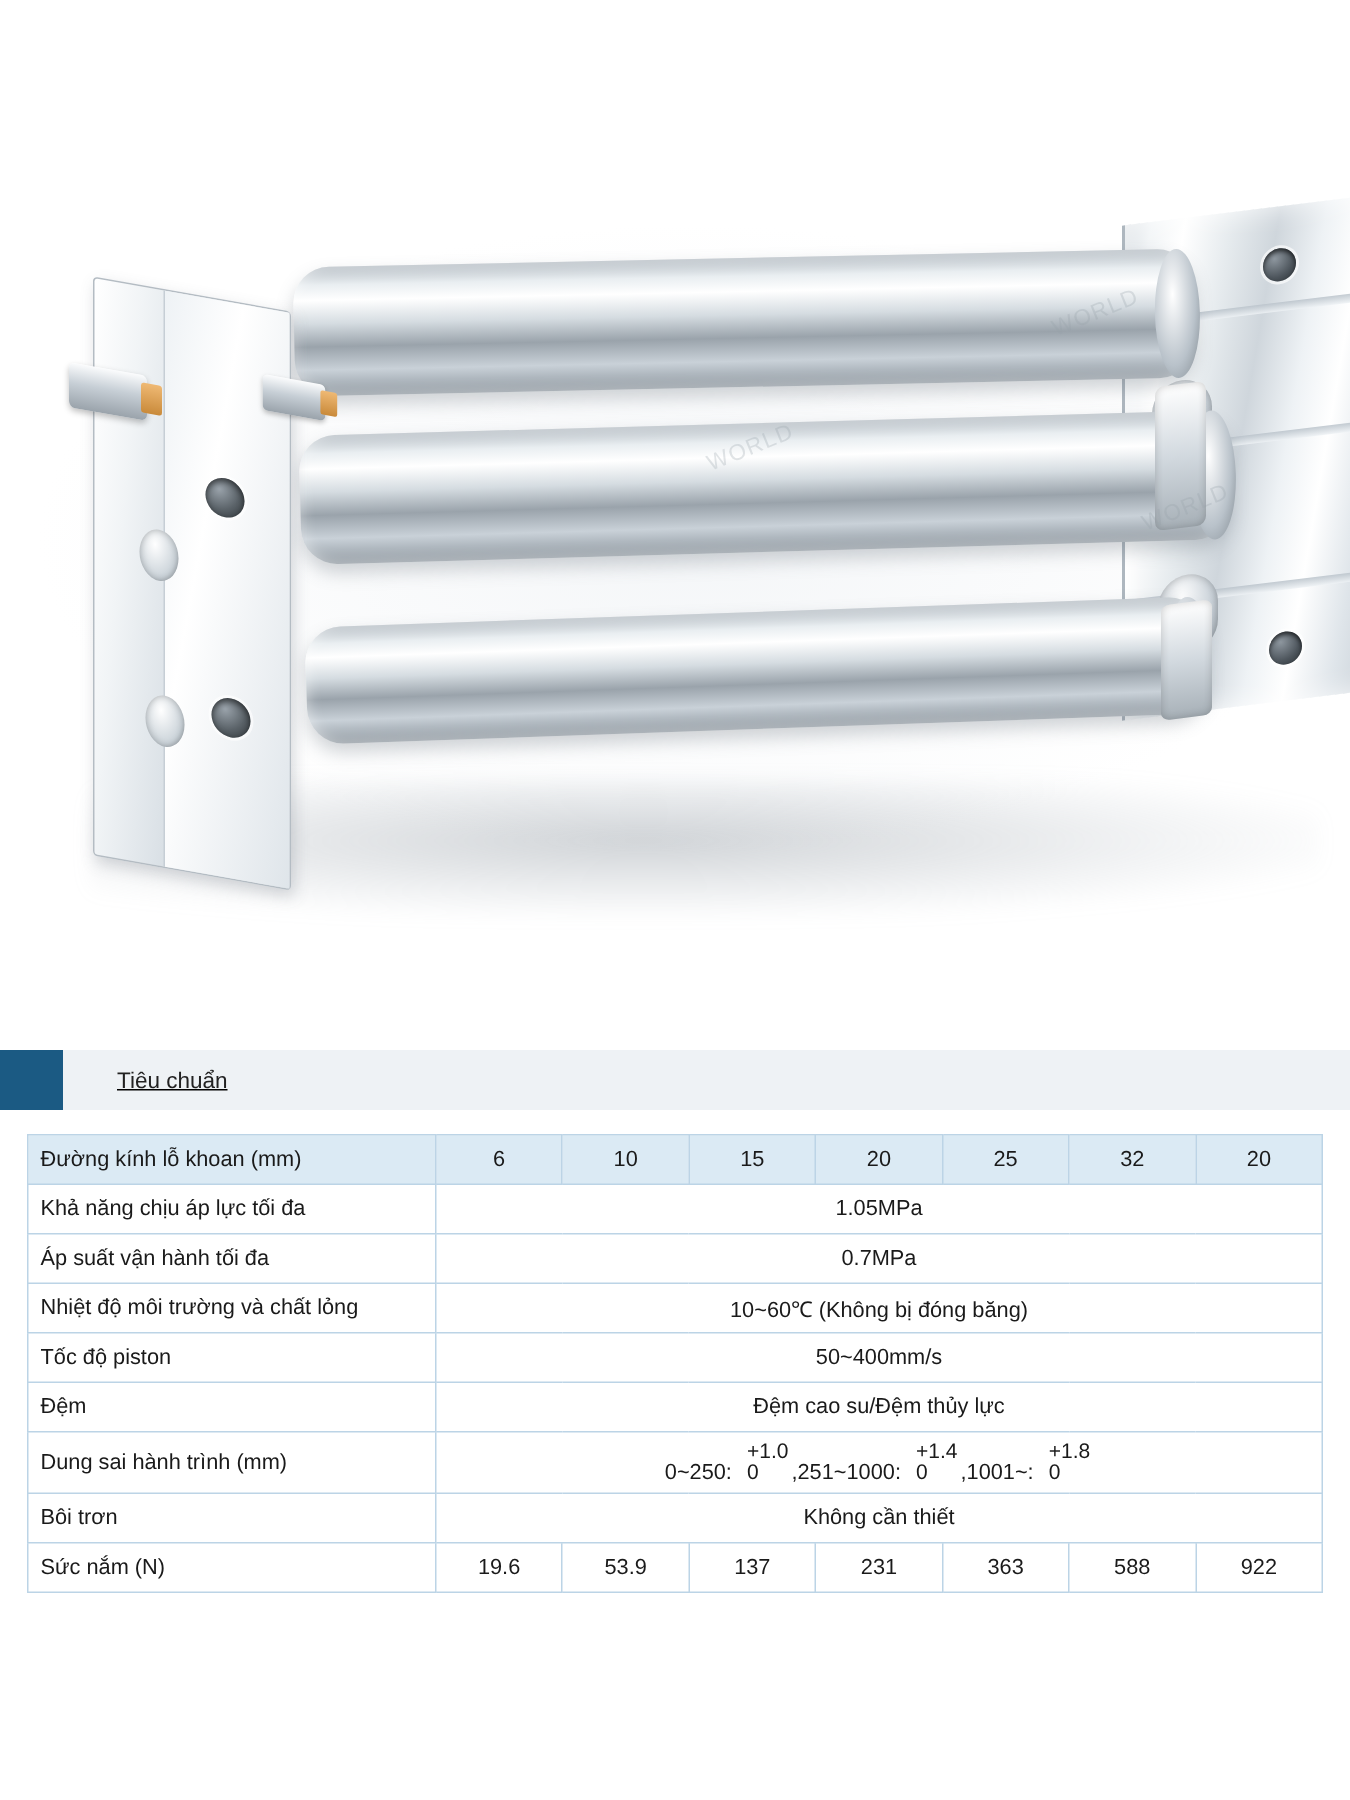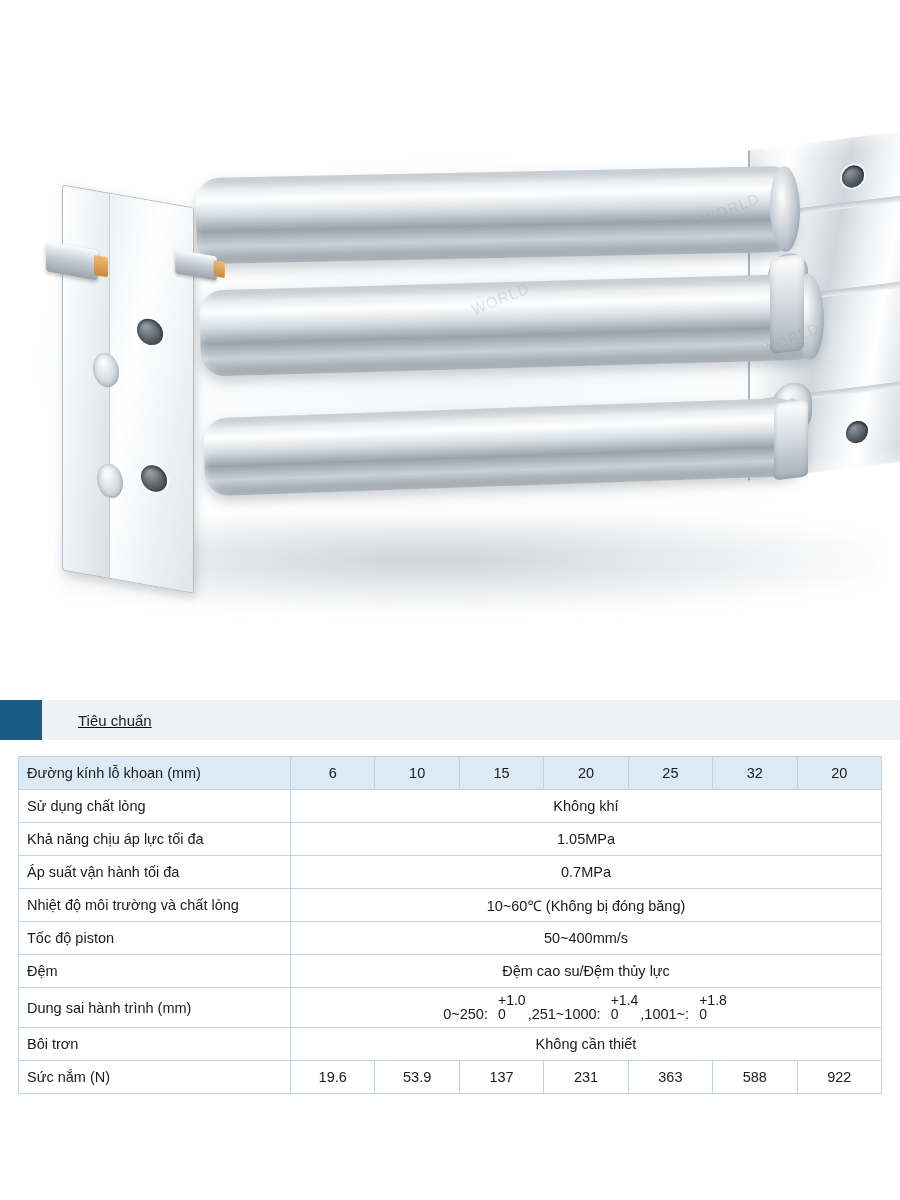--- a/index.html
+++ b/index.html
@@ -315,24 +315,20 @@
         <td>6</td>
         <td>10</td>
         <td>15</td>
         <td>20</td>
         <td>25</td>
         <td>32</td>
         <td>20</td>
       </tr>
 
       <tr>
-        <td class="label">Sử dụng chất lỏng</td>
-        <td colspan="7">Không khí</td>
-      </tr>
-      <tr>
         <td class="label">Khả năng chịu áp lực tối đa</td>
         <td colspan="7">1.05MPa</td>
       </tr>
       <tr>
         <td class="label">Áp suất vận hành tối đa</td>
         <td colspan="7">0.7MPa</td>
       </tr>
       <tr>
         <td class="label">Nhiệt độ môi trường và chất lỏng</td>
         <td colspan="7">10~60℃ (Không bị đóng băng)</td>

